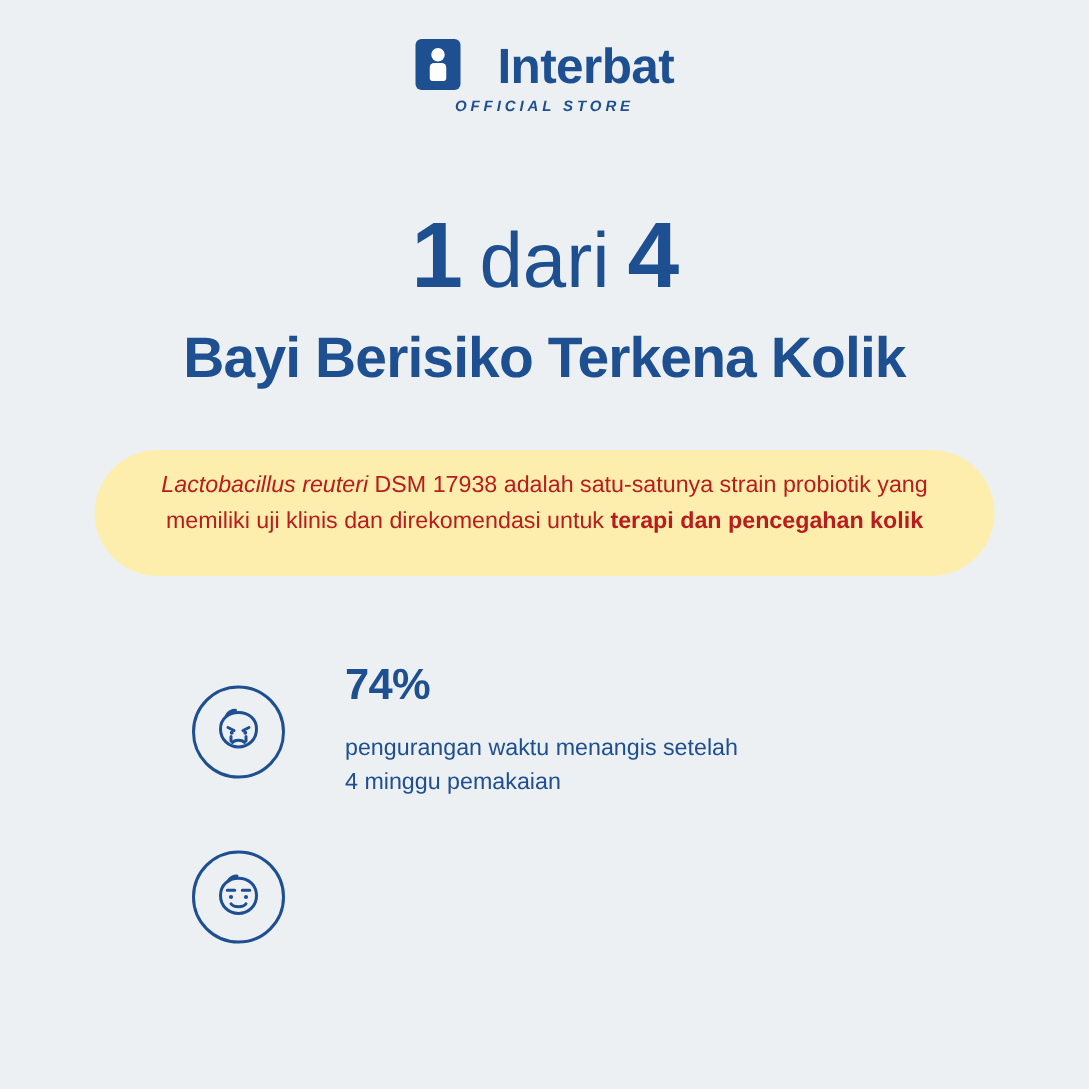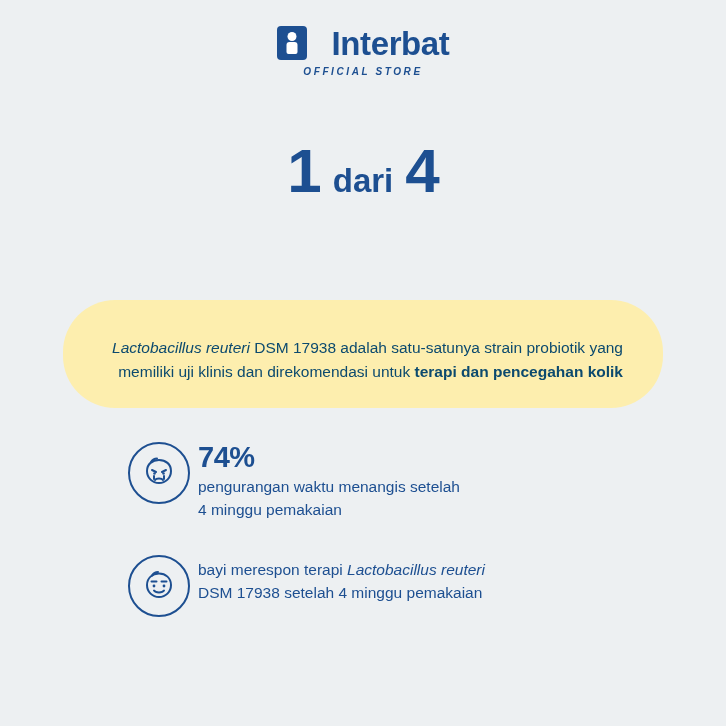--- a/index.html
+++ b/index.html
@@ -93,58 +93,58 @@
     justify-content: center;
     gap: 12px;
     line-height: 1;
   }
   .big-num {
     font-size: 62px;
     font-weight: bold;
     letter-spacing: -1px;
   }
   .dari {
-    font-size: 33px;
-    font-weight: bold;
+    font-size: 52px;
+    font-weight: normal;
   }
   .head-line2 {
     margin-top: 16px;
     font-size: 38px;
     font-weight: bold;
     letter-spacing: -0.6px;
   }
 
   
   .callout {
     position: absolute;
     top: 300px;
     left: 63px;
     width: 600px;
-    padding: 36px 40px 24px;
+    padding: 12px 40px 24px;
     background: #fdeeae;
     border-radius: 52px;
-    text-align: right;
-    color: #0c4a6e;
+    text-align: center;
+    color: #b91c1c;
     font-size: 15.5px;
     line-height: 1.55;
   }
   .callout em { font-style: italic; }
   .callout b { font-weight: bold; }
 
   
   .stats {
     position: absolute;
     top: 440px;
     left: 128px;
     width: 560px;
   }
   .stat-row {
     display: flex;
-    align-items: flex-start;
-    gap: 8px;
+    align-items: center;
+    gap: 40px;
     margin-bottom: 32px;
   }
   .stat-icon {
     flex: 0 0 auto;
     width: 62px;
     height: 62px;
     border: 2px solid #1d4f91;
     border-radius: 50%;
     display: flex;
     align-items: center;
@@ -153,21 +153,21 @@
   }
   .stat-body { padding-top: 2px; }
   .stat-pct {
     font-size: 29px;
     font-weight: bold;
     color: #1d4f91;
     line-height: 1.05;
     letter-spacing: -0.5px;
   }
   .stat-desc {
-    margin-top: 4px;
+    margin-top: 16px;
     font-size: 15.5px;
     color: #1d4f91;
     line-height: 1.45;
   }
   .stat-desc em { font-style: italic; }
 </style>
 </head>
 <body>
 
 <div class="page">
@@ -179,20 +179,21 @@
     </div>
     <div class="logo-sub">OFFICIAL STORE</div>
   </div>
 
   <div class="headline">
     <div class="head-line1">
       <span class="big-num">1</span>
       <span class="dari">dari</span>
       <span class="big-num">4</span>
     </div>
+    <div class="head-line2">Bayi Berisiko Terkena Kolik</div>
   </div>
 
   <div class="callout">
     <em>Lactobacillus reuteri</em><span> DSM 17938 adalah satu-satunya strain probiotik yang memiliki uji klinis dan direkomendasi untuk </span><b>terapi dan pencegahan kolik</b>
   </div>
 
   <div class="stats">
 
     <div class="stat-row">
       <div class="stat-icon">
@@ -220,21 +221,17 @@
         <svg width="40" height="40" viewBox="0 0 40 40" fill="none" stroke="#1d4f91" stroke-width="2" stroke-linecap="round">
           <path d="M8 19c0-7 5.4-11.5 12-11.5S32 12 32 19c0 7-5.4 12-12 12S8 26 8 19z"></path>
           <path d="M13 9.5c1.5-2.5 4-3.5 6-3.5"></path>
           <path d="M12.5 15.5h5M22.5 15.5h5"></path>
           <circle cx="15" cy="20" r="1.4" fill="#1d4f91" stroke="none"></circle>
           <circle cx="25" cy="20" r="1.4" fill="#1d4f91" stroke="none"></circle>
           <path d="M15 24.5c1.6 2.6 8.4 2.6 10 0"></path>
         </svg>
       </div>
       <div class="stat-body">
-        <div class="stat-desc">
-          <span>bayi merespon terapi </span><em>Lactobacillus reuteri</em><br>
-          <span>DSM 17938 setelah 4 minggu pemakaian</span>
-        </div>
       </div>
     </div>
 
   </div>
 </div>
 
 </body></html>

